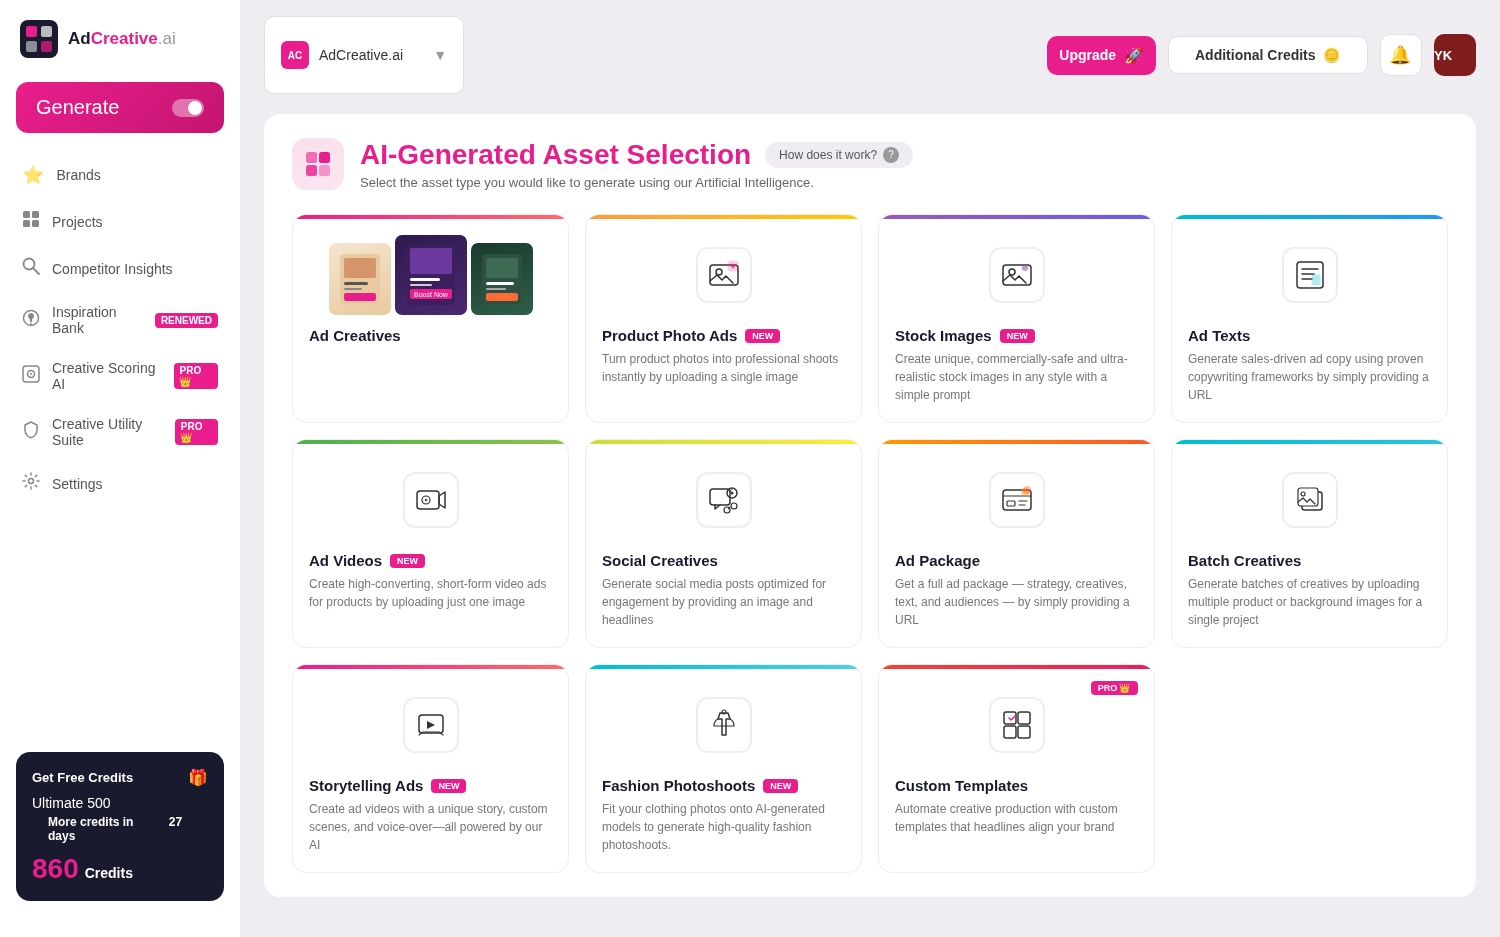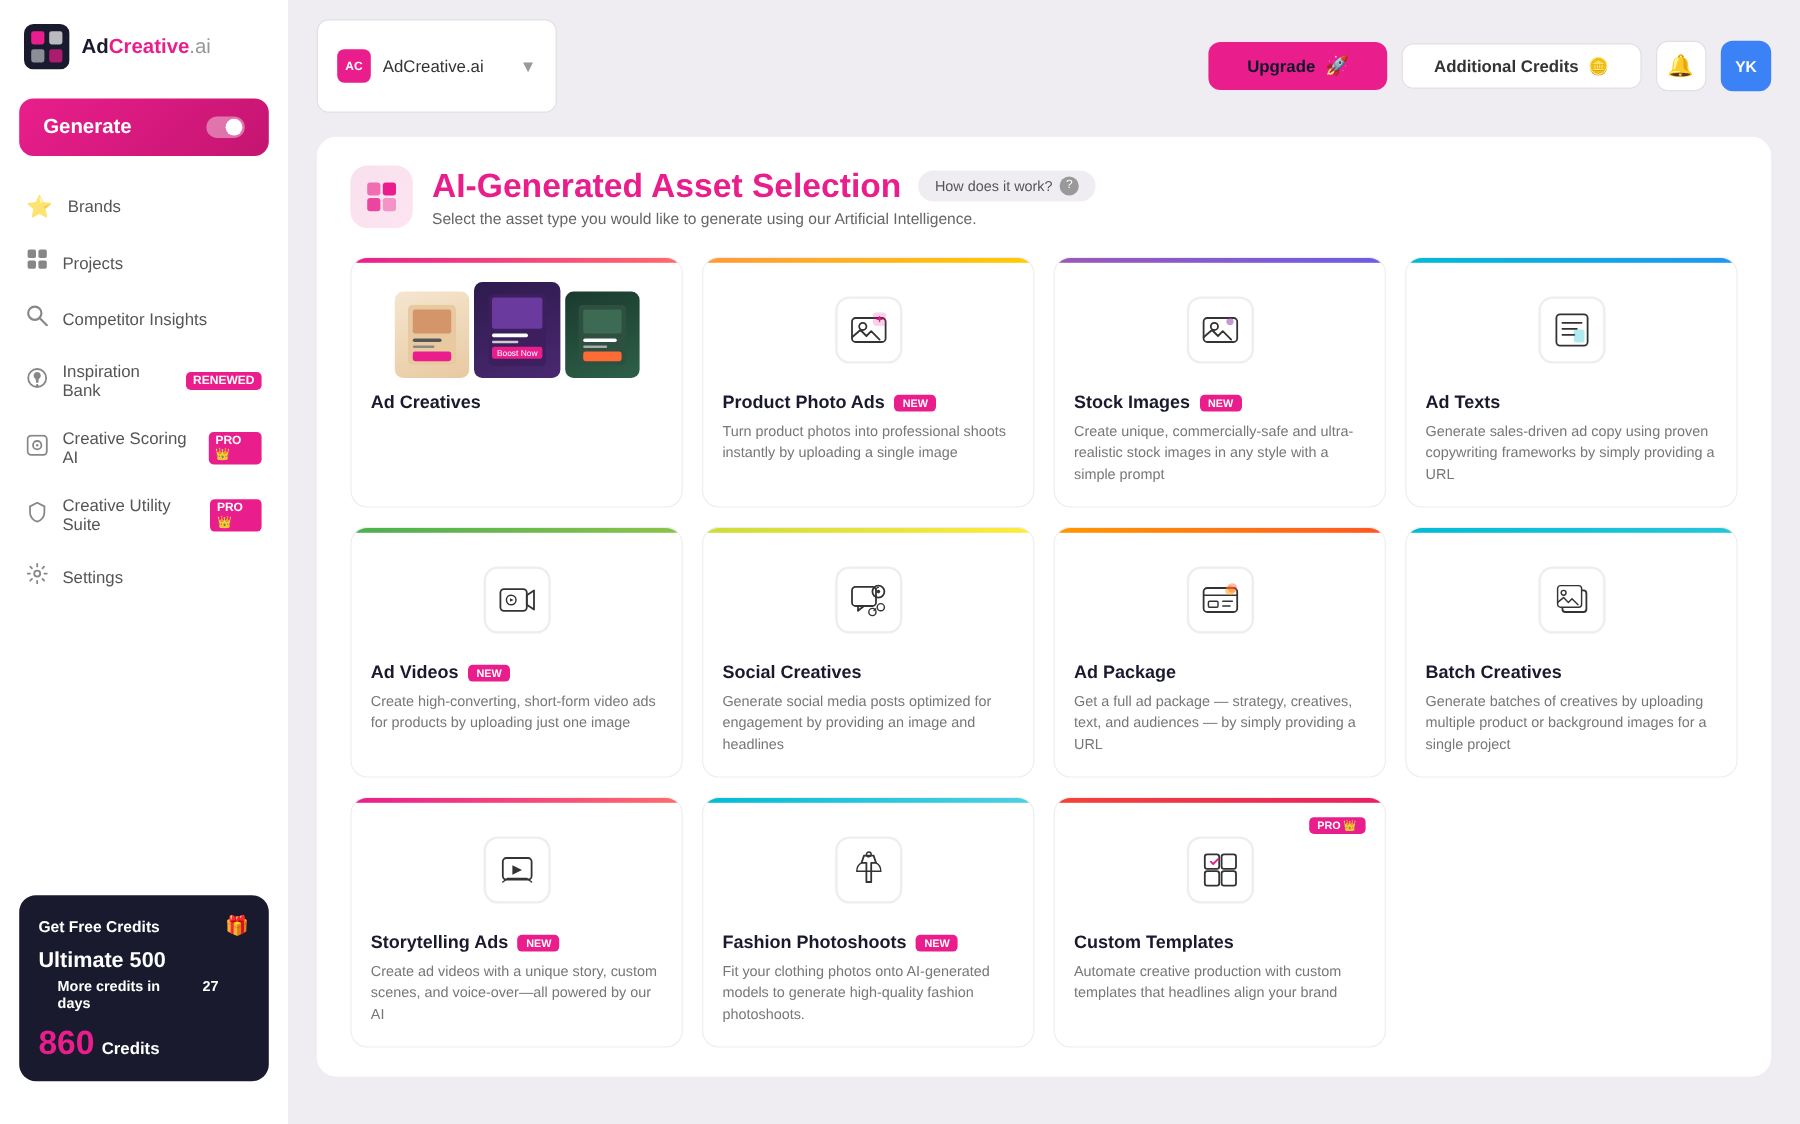--- a/index.html
+++ b/index.html
@@ -37,22 +37,22 @@
       margin: 0 16px 20px 16px;
       background: linear-gradient(135deg, #e91e8c, #c41570);
       border: none;
       border-radius: 12px;
       padding: 14px 20px;
       display: flex;
       align-items: center;
       justify-content: space-between;
       cursor: pointer;
       color: #fff;
-      font-size: 17px;
-      font-weight: 700;
+      font-size: 20px;
+      font-weight: 400;
     }
     .generate-toggle {
       width: 32px;
       height: 18px;
       background: rgba(255,255,255,0.4);
       border-radius: 9px;
       display: flex;
       align-items: center;
       padding: 2px;
     }
@@ -100,21 +100,21 @@
       color: #fff;
     }
     .credits-header {
       display: flex;
       align-items: center;
       justify-content: space-between;
       margin-bottom: 8px;
     }
     .credits-title { font-size: 13px; font-weight: 600; }
     .credits-gift { font-size: 16px; }
-    .credits-plan { font-size: 18px; font-weight: 700; margin-bottom: 4px; color: #fff; }
+    .credits-plan { font-size: 14px; font-weight: 400; margin-bottom: 4px; color: #fff; }
     .credits-days { font-size: 12px; color: #aaa; margin-bottom: 10px; }
     .credits-days span { color: #fff; font-weight: 600; margin-left: 16px; }
     .credits-amount { display: flex; align-items: baseline; gap: 6px; }
     .credits-number { font-size: 28px; font-weight: 800; color: #e91e8c; }
     .credits-label { font-size: 14px; font-weight: 600; color: #fff; }
 
     
     .main {
       flex: 1;
       display: flex;
@@ -163,24 +163,24 @@
     }
     .workspace-chevron { margin-left: auto; color: #999; }
 
     .header-right {
       display: flex;
       align-items: center;
       gap: 12px;
     }
     .upgrade-btn {
       background: #e91e8c;
-      color: #0f172a;
+      color: #ffffff;
       border: none;
       border-radius: 10px;
-      padding: 10px 32px;
+      padding: 10px 12px;
       font-size: 14px;
       font-weight: 600;
       cursor: pointer;
       display: flex;
       align-items: center;
       gap: 8px;
     }
     .upgrade-icon { font-size: 16px; }
     .additional-credits-btn {
       background: #fff;
@@ -201,29 +201,29 @@
       border-radius: 10px;
       width: 42px;
       height: 42px;
       display: flex;
       align-items: center;
       justify-content: center;
       cursor: pointer;
       font-size: 18px;
     }
     .avatar-btn {
-      background: #3b82f6;
+      background: #7f1d1d;
       color: #fff;
       border: none;
       border-radius: 10px;
       width: 42px;
       height: 42px;
       display: flex;
       align-items: center;
-      justify-content: center;
+      justify-content: flex-start;
       cursor: pointer;
       font-size: 13px;
       font-weight: 700;
     }
 
     
     .content {
       flex: 1;
       overflow-y: auto;
       padding: 4px 24px 24px 24px;

